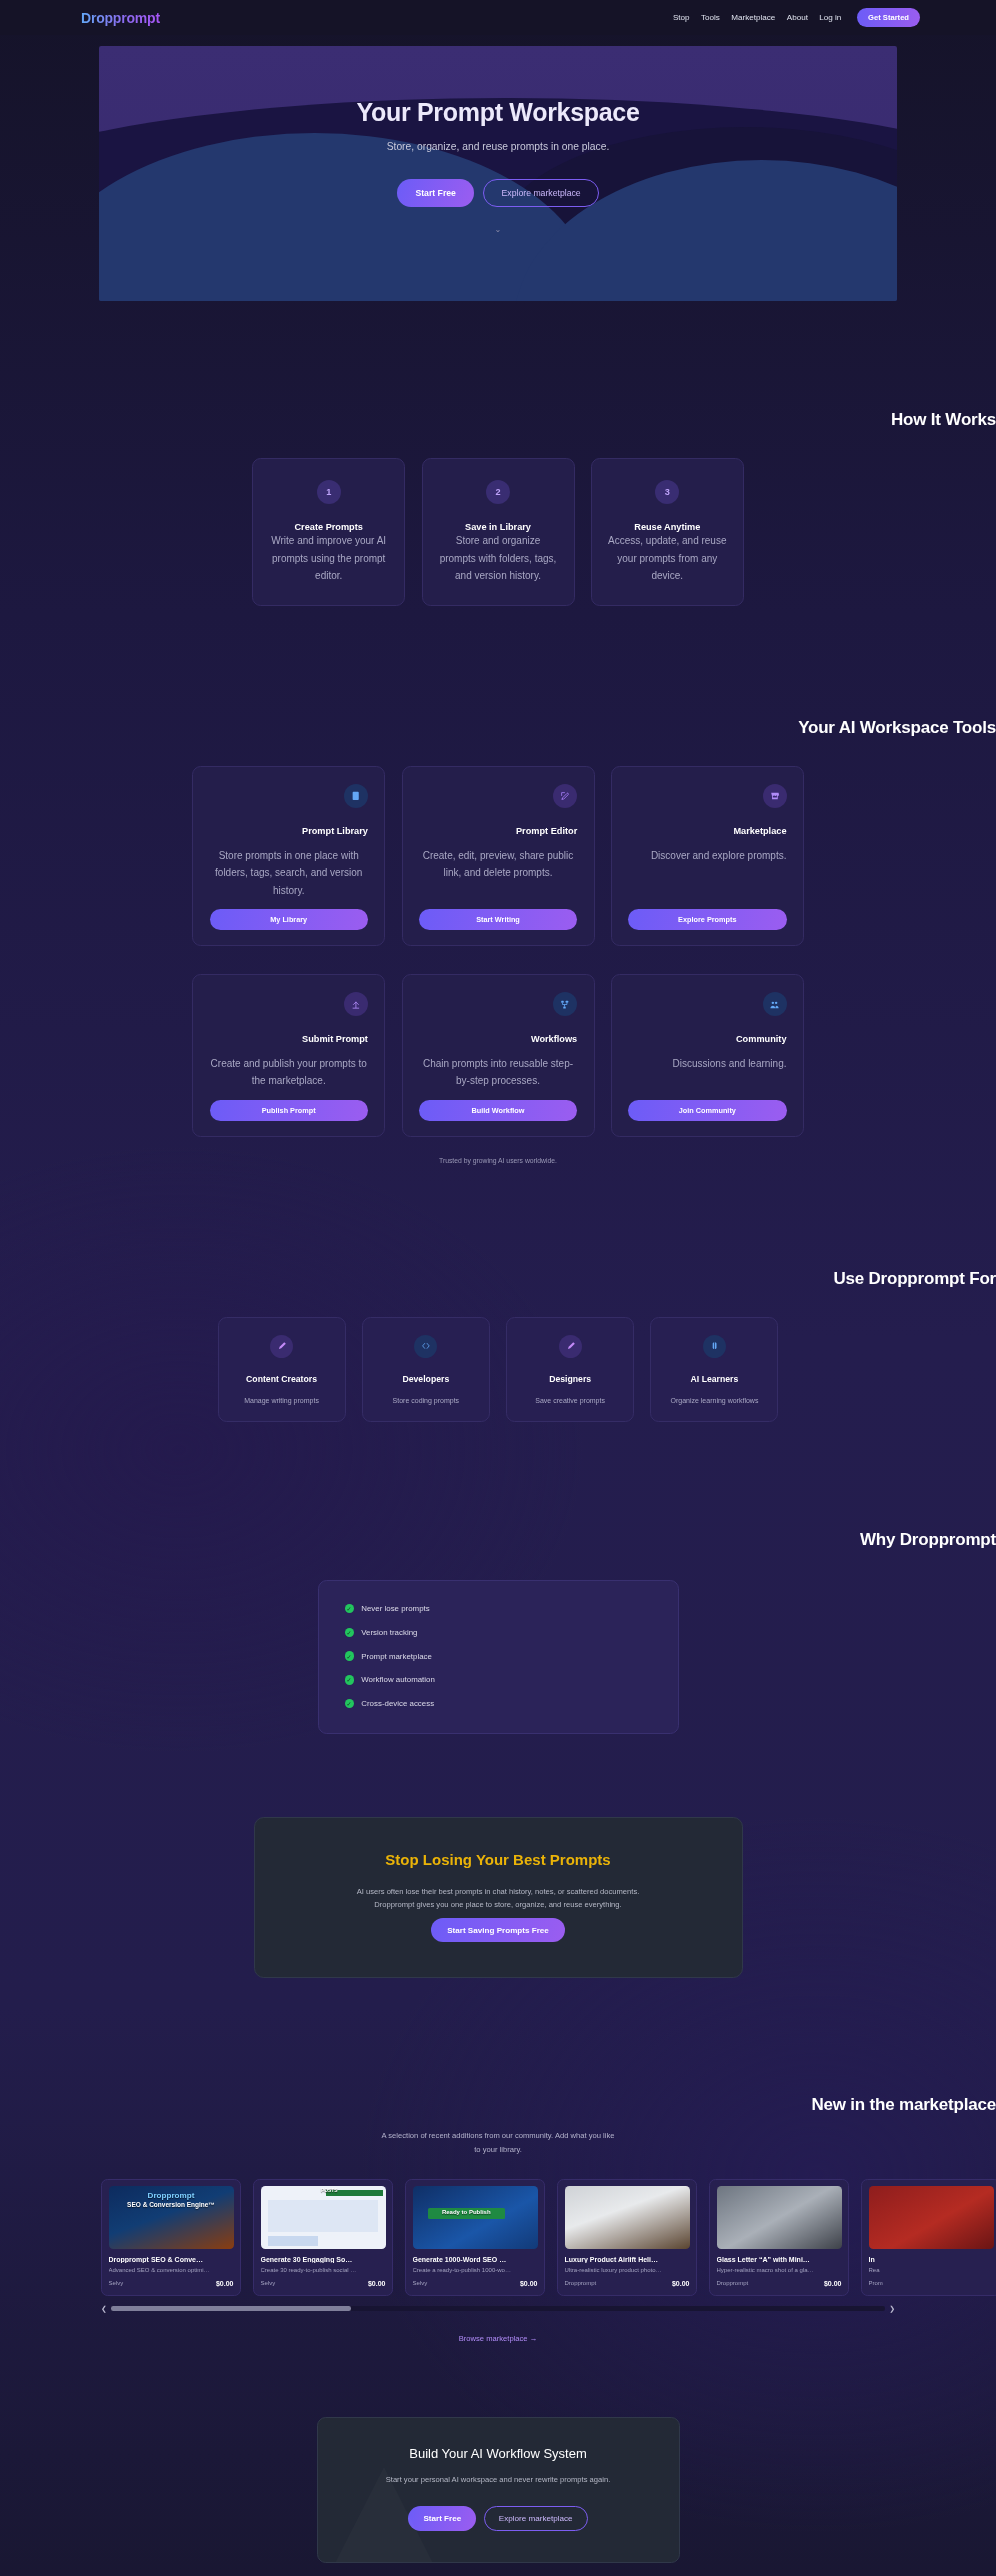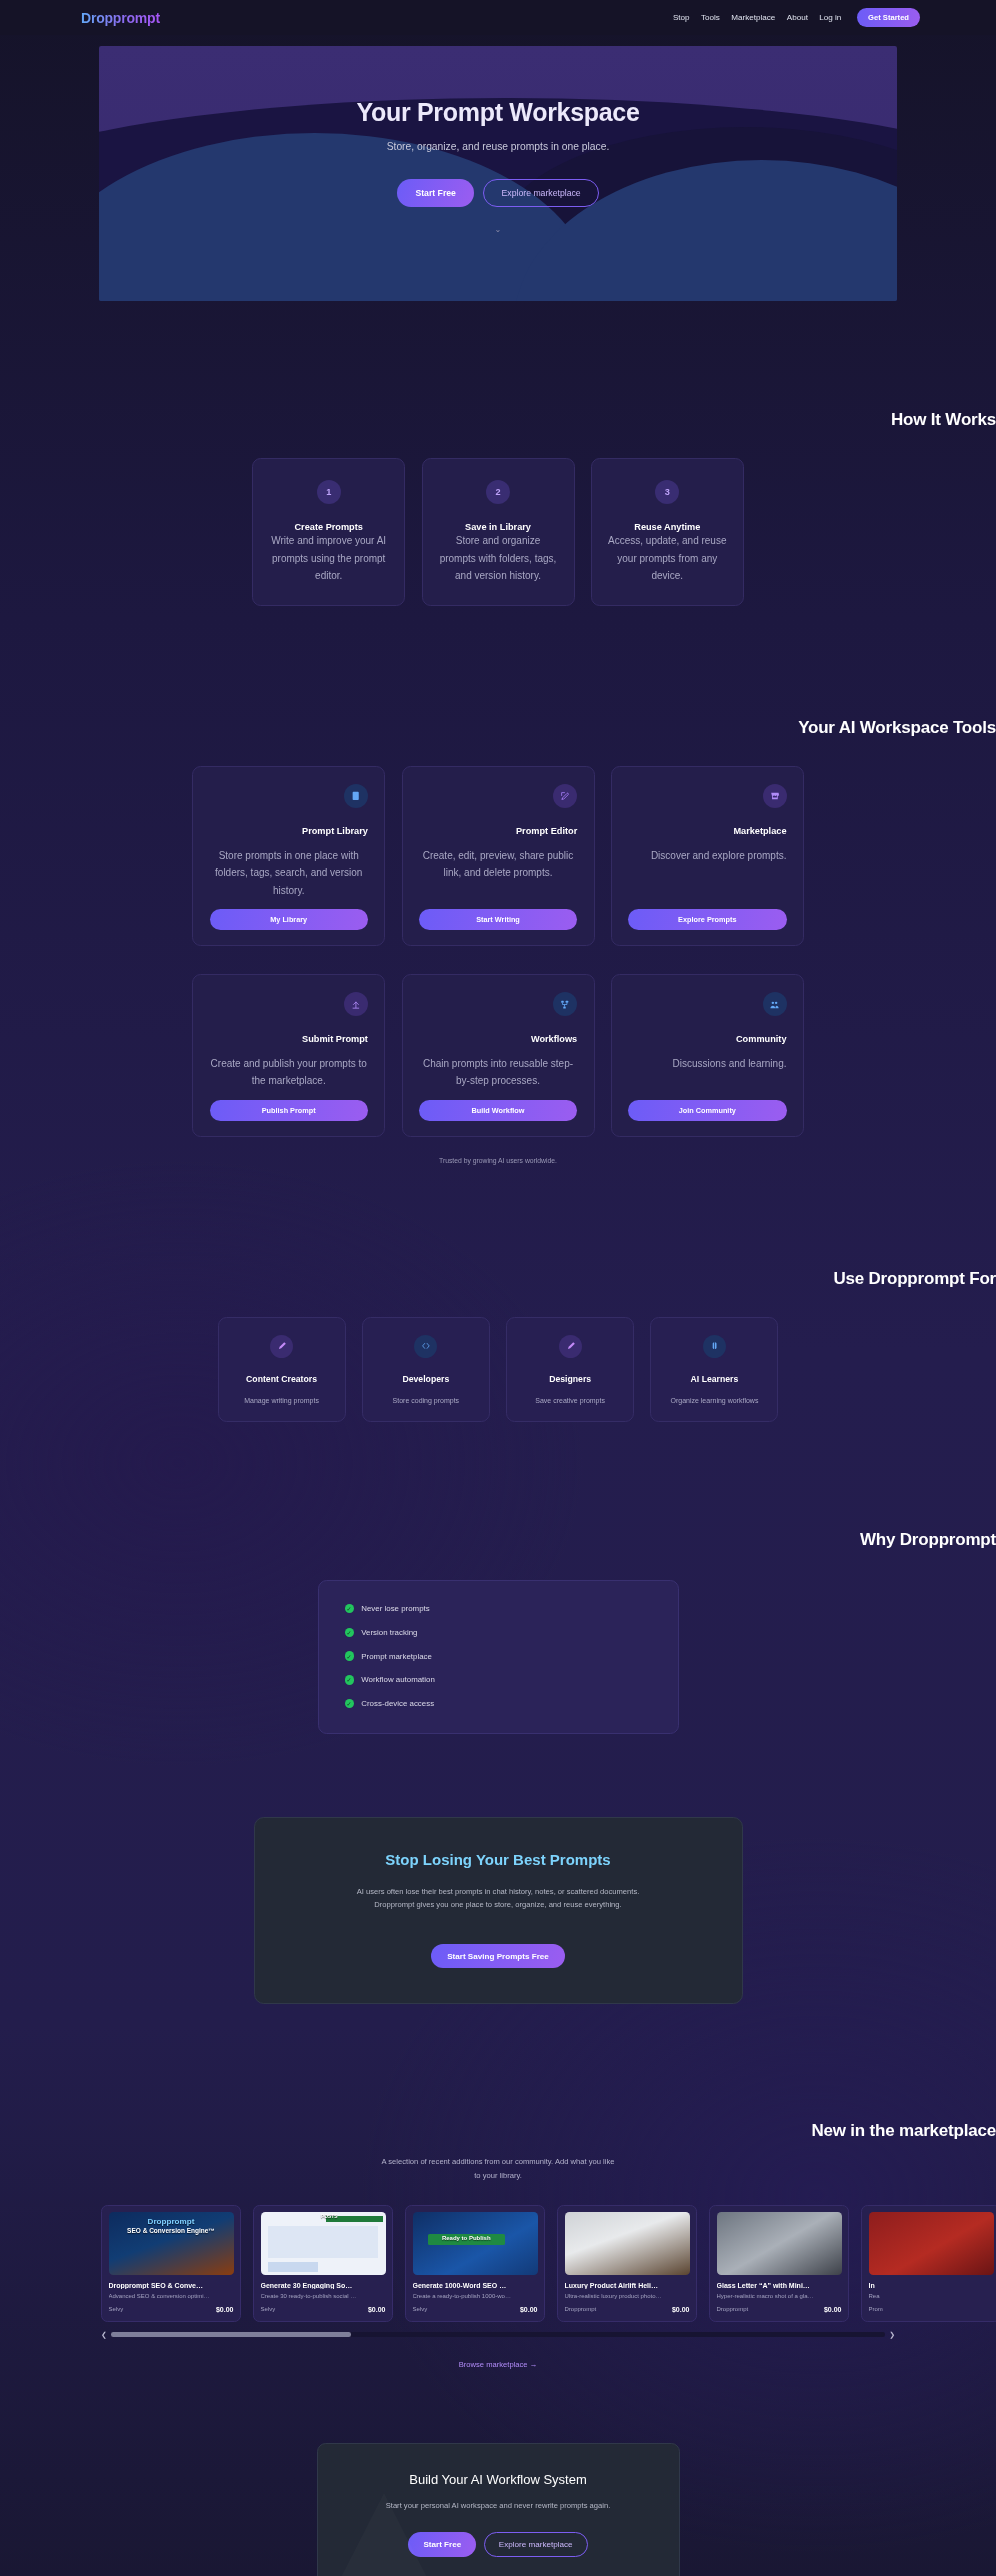--- a/index.html
+++ b/index.html
@@ -302,28 +302,28 @@
   .cta-dark {
     position: relative;
     overflow: hidden;
     width: 489px;
     background: #232936;
     border: 0.5px solid #30384a;
     border-radius: 9.8px;
     padding: 33px 33px 35px;
     text-align: center;
   }
-  .cta-dark .cta-title { font-size: 15px; font-weight: 800; color: #7dd3fc; }
+  .cta-dark .cta-title { font-size: 15px; font-weight: 800; color: #eab308; }
   .cta-dark .cta-sub {
     margin-top: 16.3px;
     font-size: 7.6px;
     line-height: 1.8;
     color: #b5b8c6;
   }
-  .cta-dark .btn-primary { margin-top: 32px; font-size: 8.1px; padding: 7.6px 16.3px; }
+  .cta-dark .btn-primary { margin-top: 6px; font-size: 8.1px; padding: 7.6px 16.3px; }
 
   
   .market { padding-top: 81px; }
   .market-sub {
     text-align: center;
     margin-top: 14px;
     font-size: 7.6px;
     line-height: 1.75;
     color: #b4b3cc;
   }

